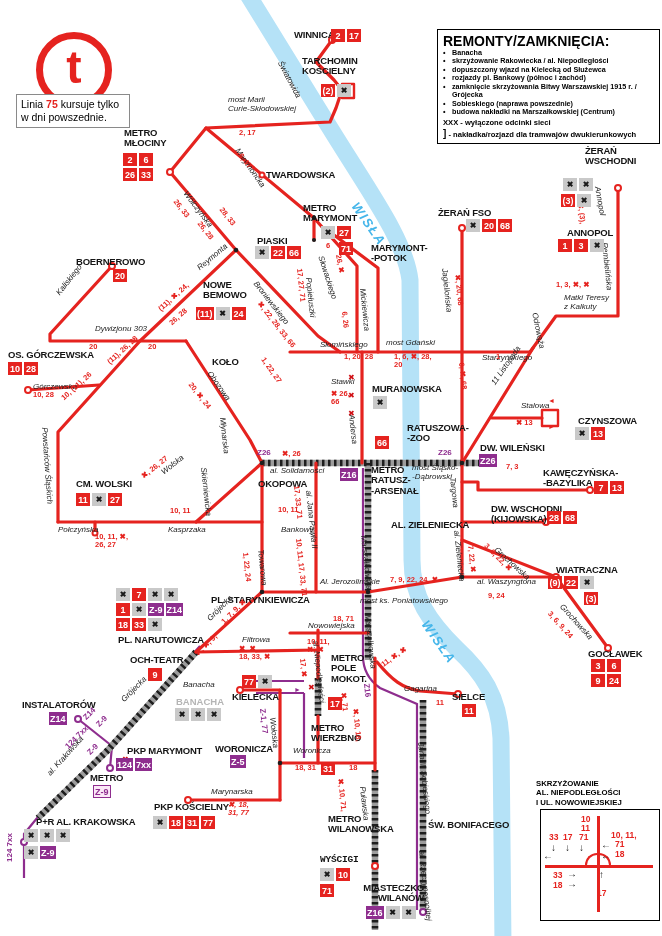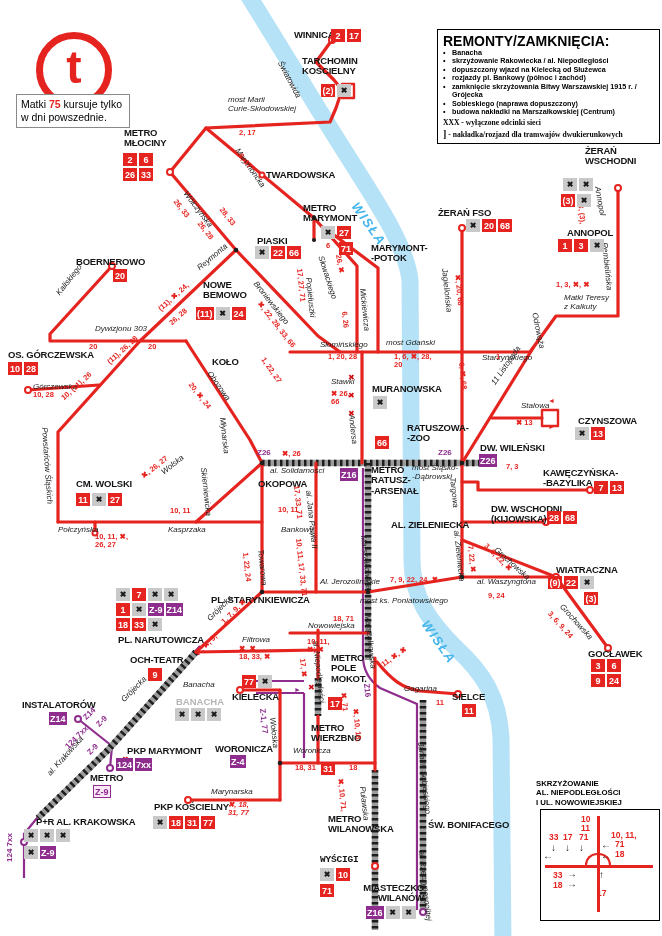--- a/index.html
+++ b/index.html
@@ -27,21 +27,21 @@
         background:#fff;display:flex;align-items:center;justify-content:center;z-index:4;}
   #logo span{font-weight:bold;font-size:46px;color:#e5231f;line-height:1;margin-top:-6px;}
   #brand{position:absolute;left:112px;top:38px;font-weight:bold;font-size:15px;line-height:1.13;color:#e5231f;white-space:pre-line;z-index:4;}
   #notebox{position:absolute;left:16px;top:94px;width:104px;border:1px solid #8a8a8a;background:#fff;
            font-size:10.5px;padding:3px 4px;line-height:1.25;z-index:4;}
   #notebox .rednum{color:#e5231f;font-weight:bold;}
   #legend{position:absolute;left:437px;top:29px;width:223px;border:1.5px solid #000;background:#fff;padding:3px 5px 4px 5px;z-index:4;box-sizing:border-box;}
   #legend .lg-title{font-weight:bold;font-size:14px;}
   .lg-item{font-weight:bold;font-size:7.2px;line-height:1.18;display:flex;}
   .lg-item .dot{width:9px;flex:none;}
-  #legend .lg-xxx,#legend .lg-br{font-weight:bold;font-size:7.6px;margin-top:1px;font-family:Liberation Serif, serif;}
+  #legend .lg-xxx,#legend .lg-br{font-weight:bold;font-size:7.6px;margin-top:1px;}
   #legend .brsym{font-size:10px;font-weight:bold;}
   #inset-title{position:absolute;left:536px;top:779px;font-weight:bold;font-size:7.8px;line-height:1.2;white-space:pre-line;z-index:4;}
   #inset{position:absolute;left:540px;top:809px;width:118px;height:110px;border:1.5px solid #000;background:#fff;z-index:4;}
   #inset .cross-v{position:absolute;left:56px;top:6px;width:2.5px;height:96px;background:#e5231f;}
   #inset .cross-h{position:absolute;left:4px;top:55px;width:108px;height:2.5px;background:#e5231f;}
   #inset .arc1{position:absolute;left:44px;top:43px;width:12px;height:12px;border-left:2.5px solid #e5231f;border-top:2.5px solid #e5231f;border-top-left-radius:12px;box-sizing:border-box;}
   #inset .arc2{position:absolute;left:58px;top:43px;width:12px;height:12px;border-right:2.5px solid #e5231f;border-top:2.5px solid #e5231f;border-top-right-radius:12px;box-sizing:border-box;}
   .in-n{position:absolute;font-weight:bold;font-size:8.5px;color:#e5231f;white-space:nowrap;}
   .in-a{position:absolute;font-weight:bold;font-size:10px;color:#222;line-height:1;}
 </style>
@@ -161,21 +161,21 @@
         <circle cx="24" cy="842" r="3"></circle>
       <circle cx="423" cy="912" r="3"></circle>
     </g>
   </svg>
 
 
   <div id="logo">
       <span>t</span>
     </div>
 
-  <div id="notebox"><span>Matki </span><span class="rednum">75</span><span> kursuje tylko</span><br><span>w dni powszednie.</span></div>
+  <div id="notebox"><span>Linia </span><span class="rednum">75</span><span> kursuje tylko</span><br><span>w dni powszednie.</span></div>
 
   <div id="legend">
     <div class="lg-title">REMONTY/ZAMKNIĘCIA:</div>
     <div id="legend-items">
         <div class="lg-item">
           <span class="dot">•</span>
           <span>Banacha</span>
         </div>
         <div class="lg-item">
           <span class="dot">•</span>
@@ -188,21 +188,21 @@
         <div class="lg-item">
           <span class="dot">•</span>
           <span>rozjazdy pl. Bankowy (północ i zachód)</span>
         </div>
         <div class="lg-item">
           <span class="dot">•</span>
           <span>zamknięcie skrzyżowania Bitwy Warszawskiej 1915 r. / Grójecka</span>
         </div>
         <div class="lg-item">
           <span class="dot">•</span>
-          <span>Sobieskiego (naprawa dopuszczony)</span>
+          <span>Sobieskiego (naprawa powszednie)</span>
         </div>
         <div class="lg-item">
           <span class="dot">•</span>
           <span>budowa nakładki na Marszałkowskiej (Centrum)</span>
         </div>
       </div>
     <div class="lg-xxx">XXX - wyłączone odcinki sieci</div>
     <div class="lg-br"><span class="brsym">]</span> <span>- nakładka/rozjazd dla tramwajów dwukierunkowych</span></div>
   </div>
 
@@ -332,21 +332,21 @@
       <div class="lbl lb-line" style="left: 239px; top: 129px;">2, 17</div>
       <div class="lbl lb-line" style="left: 243px; top: 152px; transform: rotate(52deg);">6, 17</div>
       <div class="lbl lb-line" style="left: 178px; top: 198px; transform: rotate(52deg);">26, 33</div>
       <div class="lbl lb-line" style="left: 202px; top: 220px; transform: rotate(52deg);">26, 28</div>
       <div class="lbl lb-line" style="left: 224px; top: 206px; transform: rotate(52deg);">28, 33</div>
       <div class="lbl lb-line" style="left: 262px; top: 300px; transform: rotate(52deg);">✖, 22, 28, 33, 66</div>
       <div class="lbl lb-line" style="left: 303px; top: 268px; transform: rotate(84deg);">17, 27, 71</div>
       <div class="lbl lb-line" style="left: 326px; top: 242px;">6</div>
       <div class="lbl lb-line" style="left: 342px; top: 254px; transform: rotate(80deg);">26, ✖</div>
       <div class="lbl lb-line" style="left: 348px; top: 311px; transform: rotate(84deg);">6, 26</div>
-      <div class="lbl lb-line" style="left: 328px; top: 353px;">1, 20, 28</div>
+      <div class="lbl lb-line" style="left: 344px; top: 353px;">1, 20, 28</div>
       <div class="lbl lb-line" style="left: 266px; top: 356px; transform: rotate(55deg);">1, 22, 27</div>
       <div class="lbl lb-line" style="left: 331px; top: 390px;">✖ 26,
 66</div>
       <div class="lbl lb-line" style="left: 461px; top: 274px; transform: rotate(84deg);">✖, 20, 68</div>
       <div class="lbl lb-line" style="left: 394px; top: 353px;">1, 6, ✖, 28,
 20</div>
       <div class="lbl lb-line" style="left: 496px; top: 353px;">1</div>
       <div class="lbl lb-line" style="left: 465px; top: 362px; transform: rotate(84deg);">6, ✖, 68</div>
       <div class="lbl lb-line" style="left: 556px; top: 281px;">1, 3, ✖, ✖</div>
       <div class="lbl lb-line" style="left: 584px; top: 202px; transform: rotate(84deg);">✖, (3),</div>
@@ -540,21 +540,21 @@
       </div>
       <div class="bgrp" style="left: 175px; top: 708px;">
         <span class="bd bd-g">✖</span>
         <span class="bd bd-g">✖</span>
         <span class="bd bd-g">✖</span>
       </div>
       <div class="bgrp" style="left: 328px; top: 697px;">
         <span class="bd bd-r">17</span>
       </div>
       <div class="bgrp" style="left: 230px; top: 755px;">
-        <span class="bd bd-p">Z-4</span>
+        <span class="bd bd-p">Z-5</span>
       </div>
       <div class="bgrp" style="left: 321px; top: 762px;">
         <span class="bd bd-r">31</span>
       </div>
       <div class="bgrp" style="left: 49px; top: 712px;">
         <span class="bd bd-p">Z14</span>
       </div>
       <div class="bgrp" style="left: 116px; top: 758px;">
         <span class="bd bd-p">124</span>
         <span class="bd bd-p">7xx</span>

